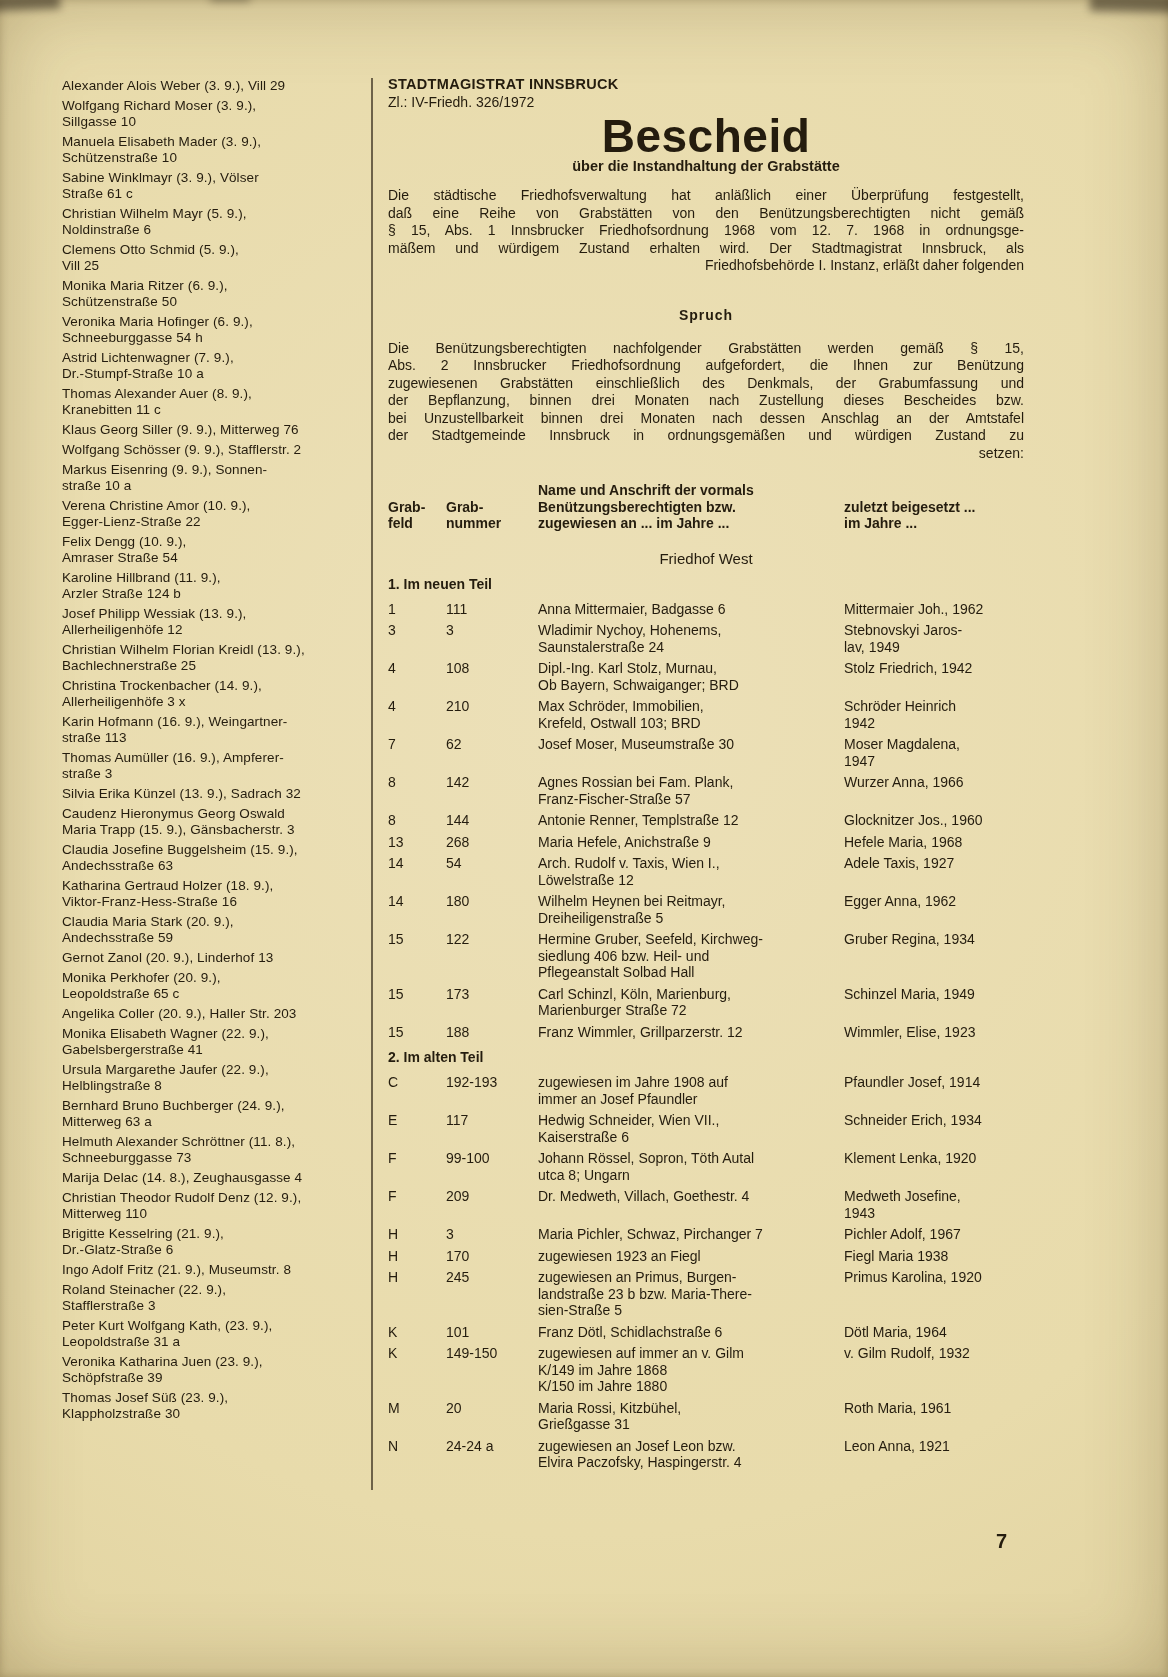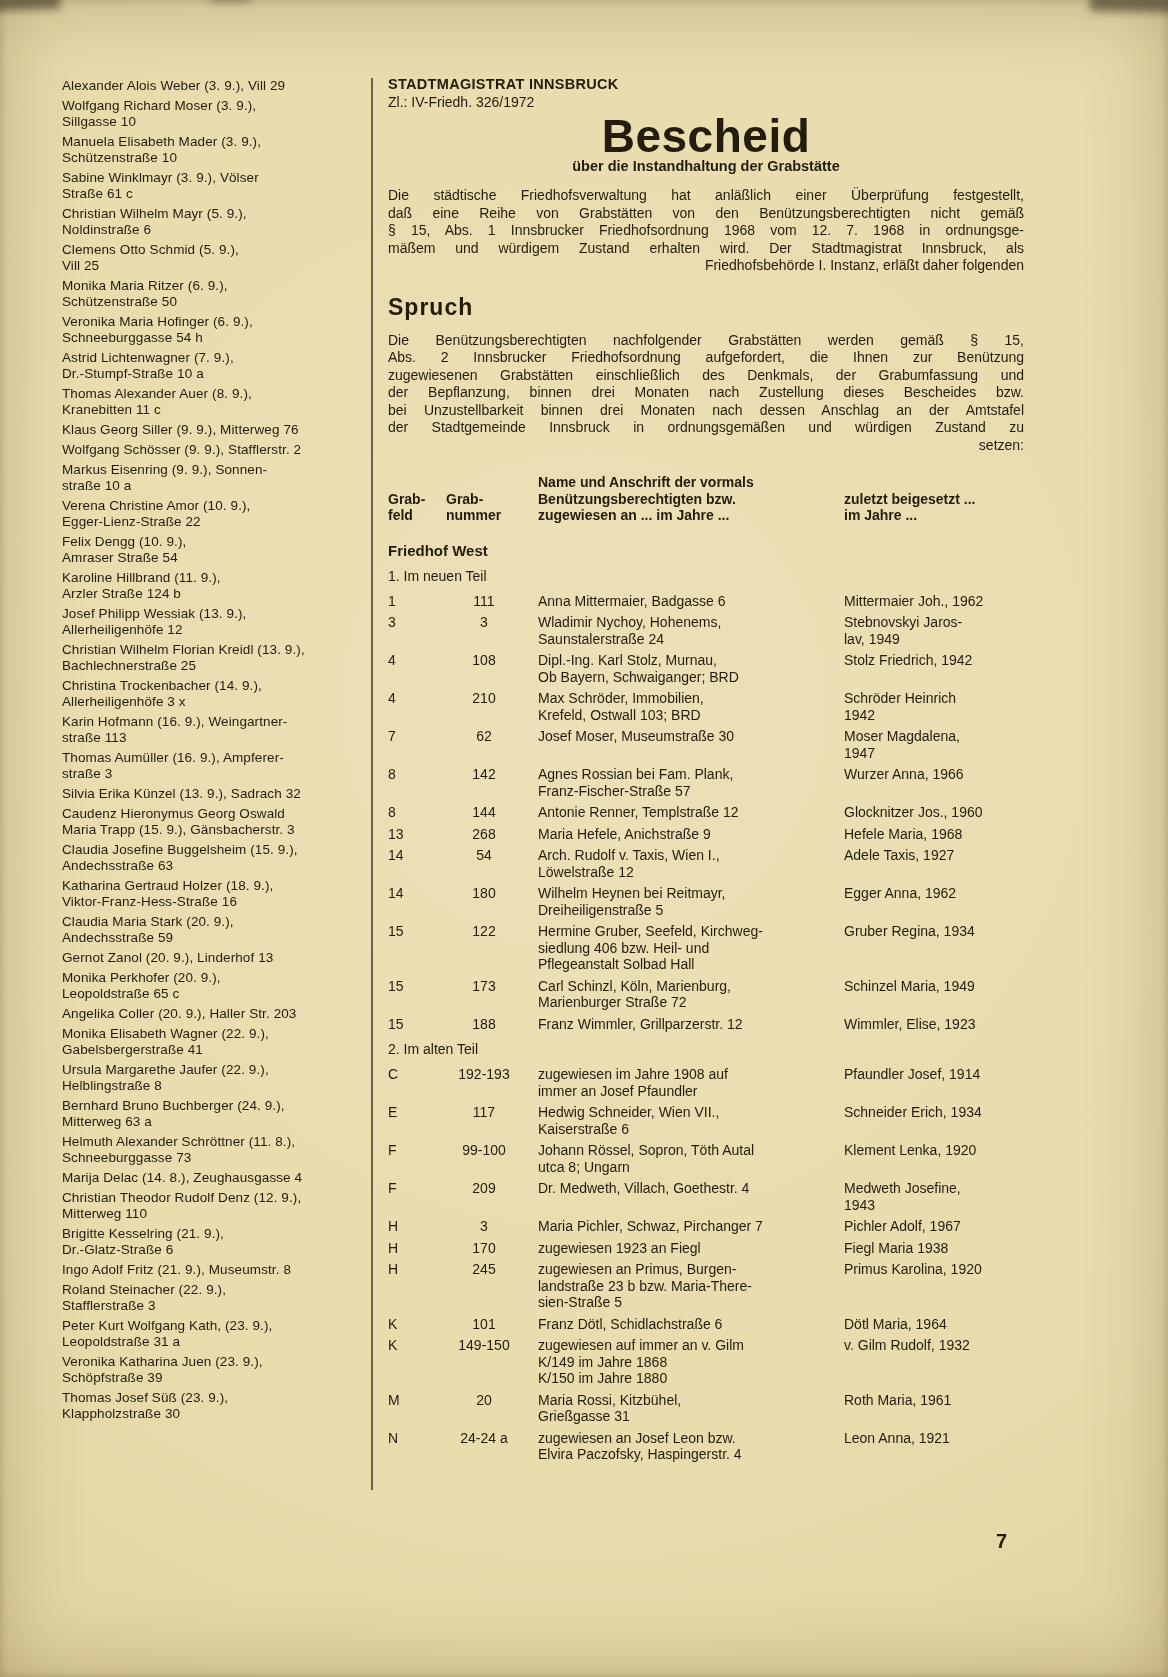--- a/index.html
+++ b/index.html
@@ -64,44 +64,45 @@
     text-align: center;
     margin-top: 8px;
     letter-spacing: 0.5px;
     line-height: 36px;
   }
   .subtitle { font-weight: bold; text-align: center; font-size: 14.5px; margin-top: 4px; }
   .para { margin-top: 13px; line-height: 17.5px; }
   .plines { white-space: pre-line; text-align: justify; text-align-last: justify; }
   .plast { text-align: right; }
   .spruch-h {
-    font-size: 23px;
+    text-align: center;
+    font-size: 14px;
     font-weight: bold;
-    margin-top: 20px;
+    margin-top: 28px;
     letter-spacing: 1px;
     line-height: 24px;
   }
 
   .grid {
     display: grid;
     grid-template-columns: 42px 76px 290px 1fr;
     column-gap: 16px;
   }
   .thead {
     margin-top: 20px;
     font-weight: bold;
     line-height: 16.5px;
     align-items: end;
   }
   .thead > div { white-space: pre-line; }
-  .cemetery { font-weight: bold; font-size: 15px; margin-top: 18px; }
-  .section { font-weight: normal; font-size: 14px; margin-top: 9px; margin-bottom: 9px; }
+  .cemetery { font-weight: normal; font-size: 15px; margin-top: 18px; text-align: center; }
+  .section { font-weight: bold; font-size: 14px; margin-top: 9px; margin-bottom: 9px; }
   .row { margin-bottom: 5px; line-height: 16.5px; }
   .row > div { white-space: pre-line; }
-  .c-num { text-align: center; }
+  .c-num { text-align: left; }
 
   .page-number {
     position: absolute;
     left: 996px;
     top: 1530px;
     font-weight: bold;
     font-size: 20px;
   }
 </style>
 </head>

